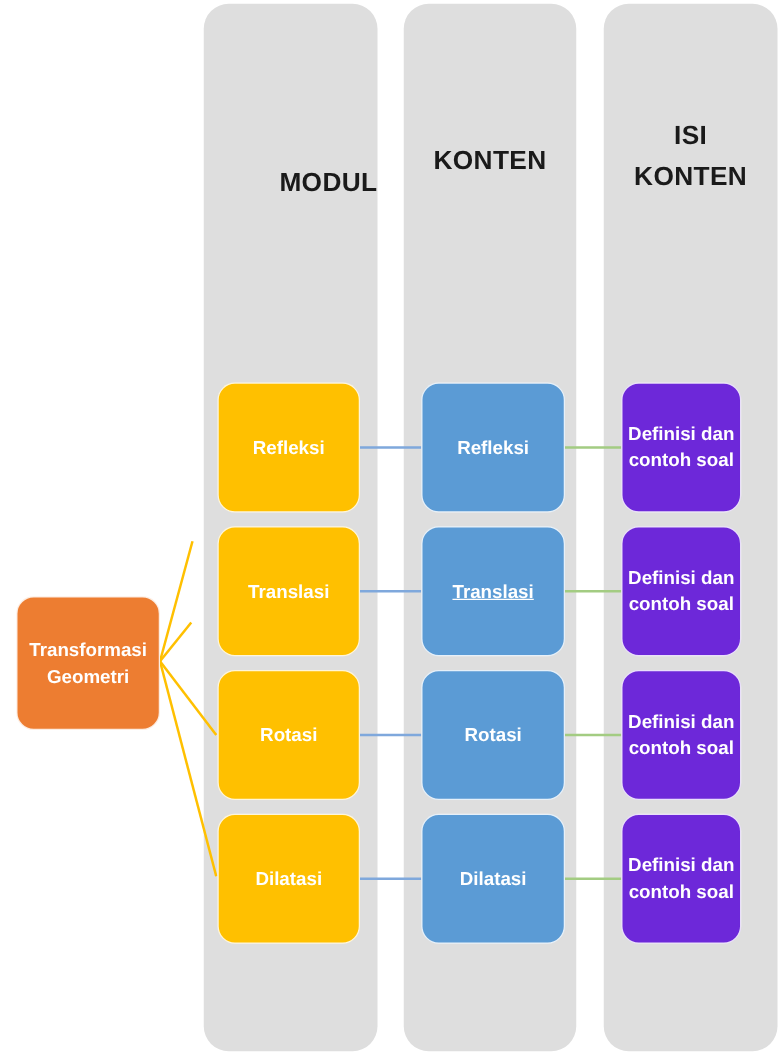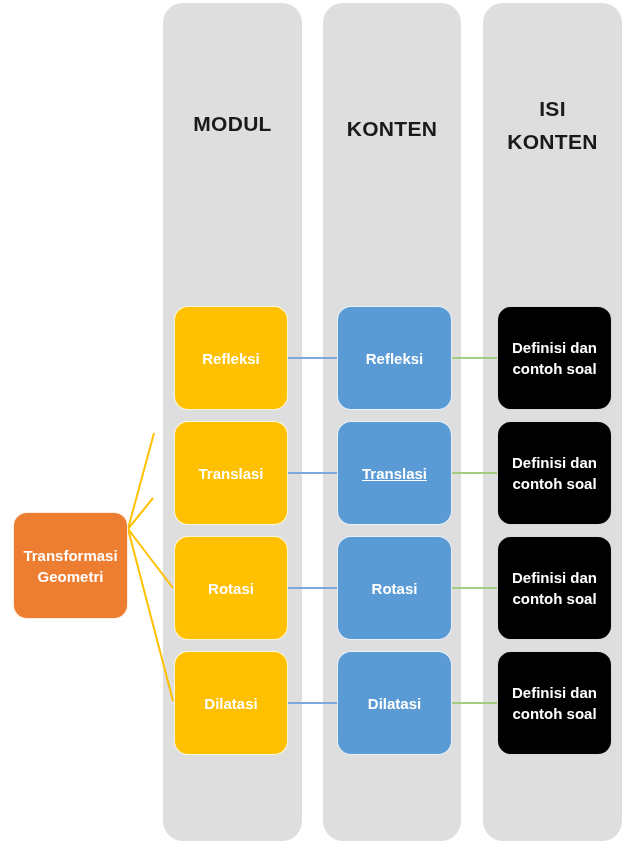--- a/index.html
+++ b/index.html
@@ -12,39 +12,39 @@
     position:absolute;width:100%;text-align:center;font-weight:bold;
     font-size:21px;line-height:33px;color:#1a1a1a;letter-spacing:0.3px;
     white-space:pre-line;
   }
   .box{
     position:absolute;display:flex;align-items:center;justify-content:center;
     text-align:center;color:#ffffff;font-weight:bold;font-size:15px;line-height:21px;
     border-radius:14px;border:1px solid rgba(255,255,255,0.85);box-sizing:border-box;
     white-space:pre-line;
   }
-  .box.orange{background:#ED7D31;left:13px;top:477px;width:115px;height:107px;margin-top:35px;}
+  .box.orange{background:#ED7D31;left:13px;top:477px;width:115px;height:107px;}
   .box.yellow{background:#FFC000;left:174px;width:114px;height:104px;}
   .box.blue{background:#5B9BD5;left:337px;width:115px;height:104px;}
-  .box.green{background:#000000;left:497px;width:115px;height:104px;}
+  .box.green{background:#6d28d9;left:497px;width:96px;height:104px;}
   .row1{top:306px;} .row2{top:421px;} .row3{top:536px;} .row4{top:651px;}
   .underline{text-decoration:underline;}
   .hline{position:absolute;height:2px;}
   .hline.lblue{background:#7FA8DC;left:288px;width:49px;}
   .hline.lgreen{background:#A3CC82;left:452px;width:45px;}
   .cy1{top:357px;} .cy2{top:472px;} .cy3{top:587px;} .cy4{top:702px;}
   svg.fan{position:absolute;left:0;top:0;pointer-events:none;}
 </style>
 </head>
 <body>
 
 <div class="stage">
 
   <div class="col" style="left:163px;width:139px;">
-    <div class="col-header" style="top:104px;">MODUL</div>
+    <div class="col-header" style="top:127px;text-align:right;">MODUL</div>
   </div>
   <div class="col" style="left:323px;width:138px;">
     <div class="col-header" style="top:109px;">KONTEN</div>
   </div>
   <div class="col" style="left:483px;width:139px;">
     <div class="col-header" style="top:89px;">ISI
 KONTEN</div>
   </div>
 
   <svg class="fan" width="626" height="846">

